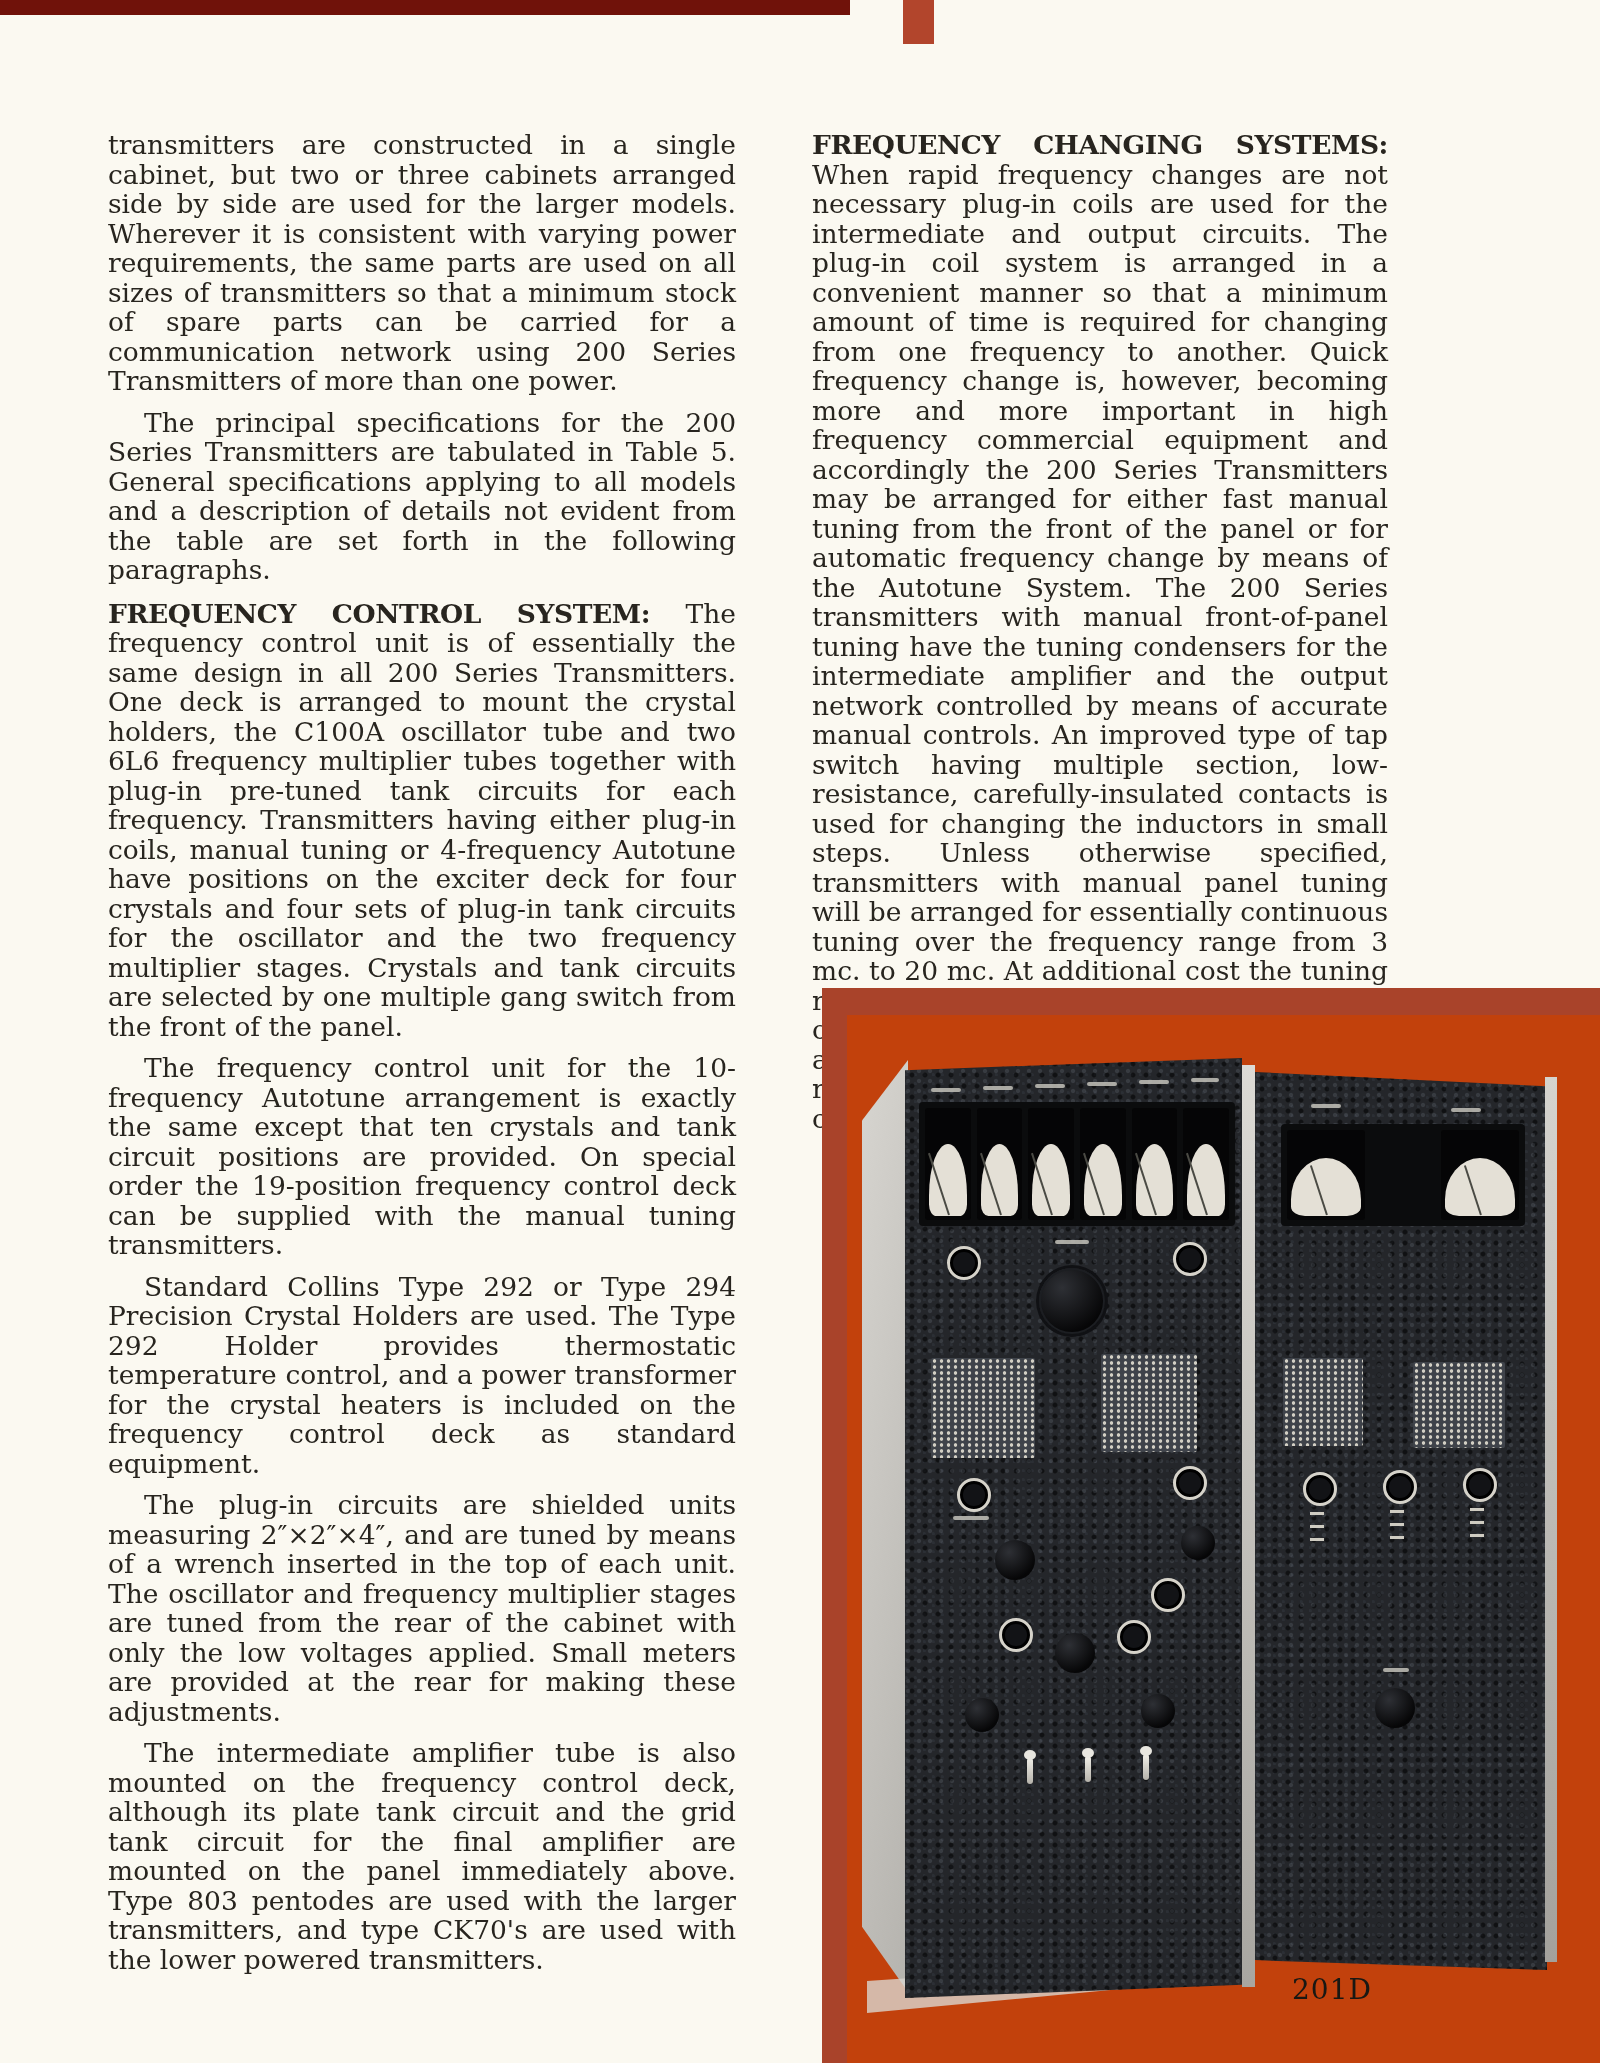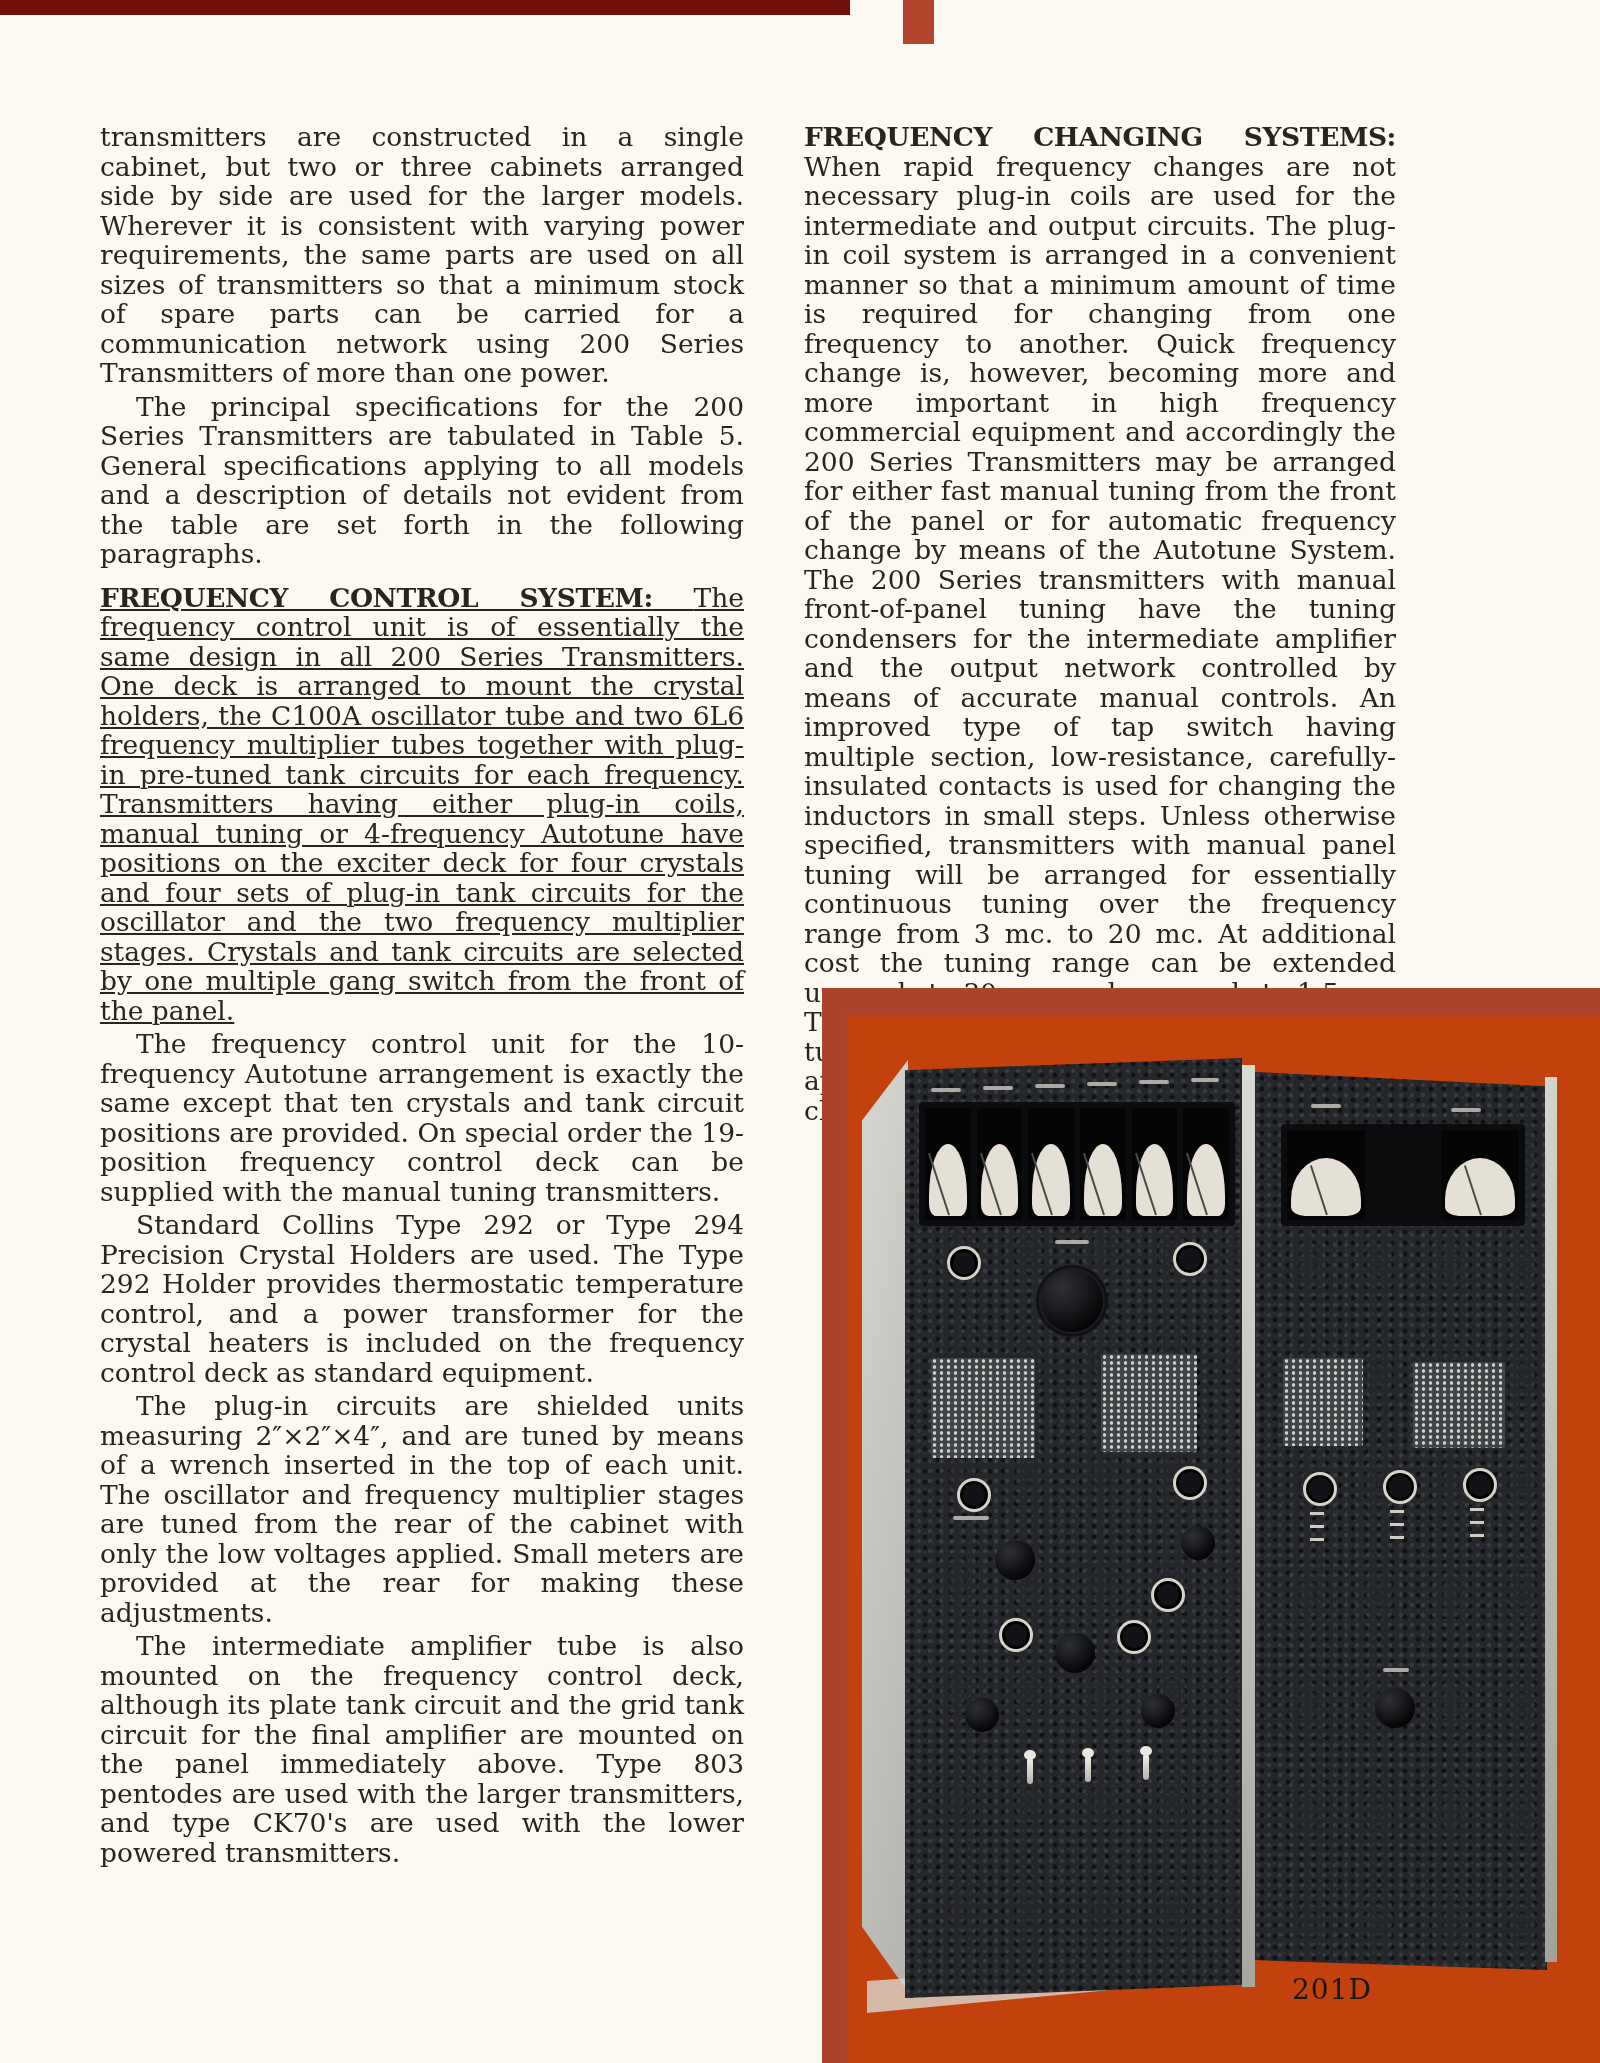--- a/index.html
+++ b/index.html
@@ -10,23 +10,23 @@
     font-family:"DejaVu Serif", serif;color:#28251f;
   }
   
   .top-maroon{position:absolute;left:0;top:0;width:850px;height:15px;background:#70120a;}
   .top-notch{position:absolute;left:903px;top:0;width:31px;height:44px;background:#b2452c;}
   .bottom-black{position:absolute;left:992px;top:2045px;width:608px;height:18px;background:#131313;}
   
   .col{position:absolute;top:118px;font-size:26.5px;line-height:29.5px;text-align:justify;hyphens:auto;}
   .col-left{left:96px;width:652px;}
   .col-right{left:800px;width:600px;}
-  .para{margin:4px;}
+  .para{margin:12px;}
   .indent{text-indent:36px;}
-  .sect{margin-top:14px;text-decoration:underline;}
+  .sect{margin-top:14px;}
   .shead{font-weight:bold;letter-spacing:-0.4px;}
   
   .frame-h{position:absolute;left:822px;top:988px;width:778px;height:27px;background:#a9432a;}
   .frame-v{position:absolute;left:822px;top:988px;width:25px;height:1075px;background:#a9432a;}
   
   .photo{position:absolute;left:847px;top:1015px;width:753px;height:1048px;background:#c2410c;}
   .tweed{
     background-color:#24262a;
     background-image:
       radial-gradient(circle at 3px 3px, rgba(150,160,175,.17) 1.6px, transparent 2.6px),

